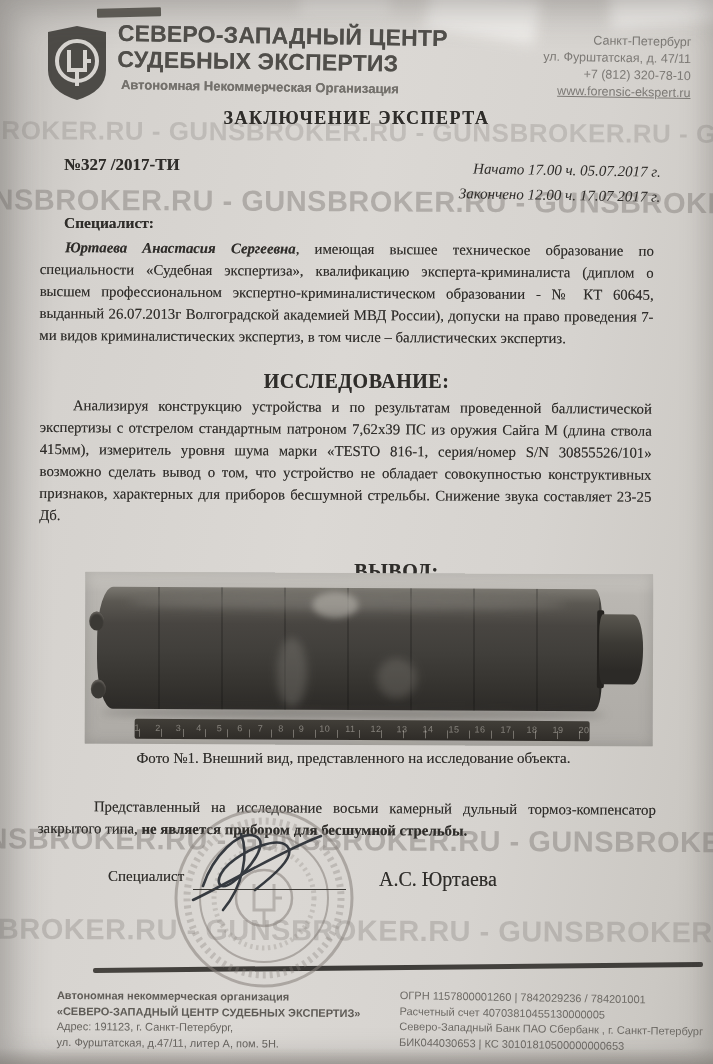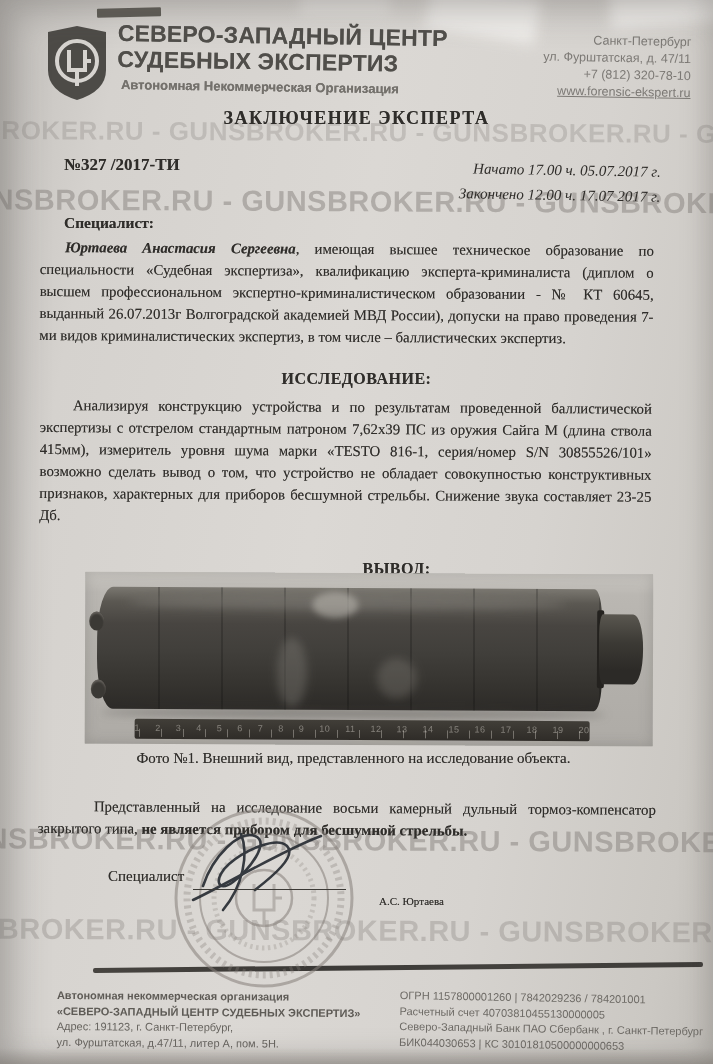--- a/index.html
+++ b/index.html
@@ -41,21 +41,21 @@
         letter-spacing:1.5px;z-index:2;}
   .case-no{left:64px;top:155px;font-weight:bold;font-size:17px;z-index:2;}
   .dates{right:52px;top:158px;text-align:right;font-style:italic;font-size:15px;line-height:25px;
         z-index:2;transform:rotate(1deg);}
 
   .spec-label{left:64px;top:214px;font-weight:bold;font-size:15.5px;z-index:2;text-align:right;}
   .para{position:absolute;text-align:justify;font-size:14.8px;line-height:22px;z-index:2;
         transform:rotate(.35deg);transform-origin:left top;}
   .para1{left:40px;top:236px;width:614px;text-indent:25px;}
   .para1 .name{font-weight:bold;font-style:italic;}
-  .h-center{left:0;width:713px;text-align:center;font-weight:bold;font-size:16px;z-index:2;letter-spacing:.5px;}
+  .h-center{left:0;width:713px;text-align:center;font-weight:bold;font-size:20px;z-index:2;letter-spacing:.5px;}
   .h-research{top:370px;}
   .para2{left:40px;top:394px;width:612px;text-indent:33px;}
   .h-conclusion{top:560px;margin-left:40px;}
 
   
   .photo{left:85px;top:573px;width:568px;height:172px;z-index:2;transform:rotate(.3deg);
         background:linear-gradient(180deg,#cac7c2 0%,#bab7b2 12%,#b3b0ab 55%,#aeaba6 100%);
         box-shadow:inset 0 0 14px rgba(80,78,74,.25);}
   .cyl-body{position:absolute;left:12px;top:15px;width:505px;height:122px;
         border-radius:16px 8px 8px 16px / 42% 26% 26% 42%;
@@ -88,21 +88,21 @@
         font-family:"Liberation Sans",sans-serif;font-size:9px;color:rgba(208,203,195,.5);
         word-spacing:12px;letter-spacing:.5px;}
 
   .caption{left:0;top:750px;width:707px;text-align:center;font-size:15px;z-index:2;}
   .para3{left:38px;top:795px;width:618px;text-indent:56px;}
   .para3 .bold{font-weight:bold;}
 
   
   .sig-label{left:108px;top:868px;font-size:15px;z-index:4;}
   .sig-line{left:193px;top:889px;width:153px;border-bottom:1.6px solid #3c3a36;z-index:4;}
-  .sig-name{left:351px;top:895px;font-size:11px;z-index:4;padding-left:28px;}
+  .sig-name{left:351px;top:868px;font-size:20px;z-index:4;padding-left:28px;}
   .stamp{left:172px;top:806px;z-index:3;opacity:.55;filter:blur(.4px);}
   .scribble{left:183px;top:820px;z-index:4;}
 
   .separator{left:93px;top:965px;width:610px;height:5px;z-index:2;border-radius:2px;
         background:linear-gradient(90deg,#474440,#3b3936 35%,#44423e 70%,#3e3c39);
         transform:rotate(-.55deg);}
 
   
   .footer{font-family:"Liberation Sans",sans-serif;font-size:11px;line-height:15.5px;z-index:2;}
   .f-left{left:57px;top:988px;width:335px;color:#67645f;transform:rotate(.4deg);transform-origin:left top;}

